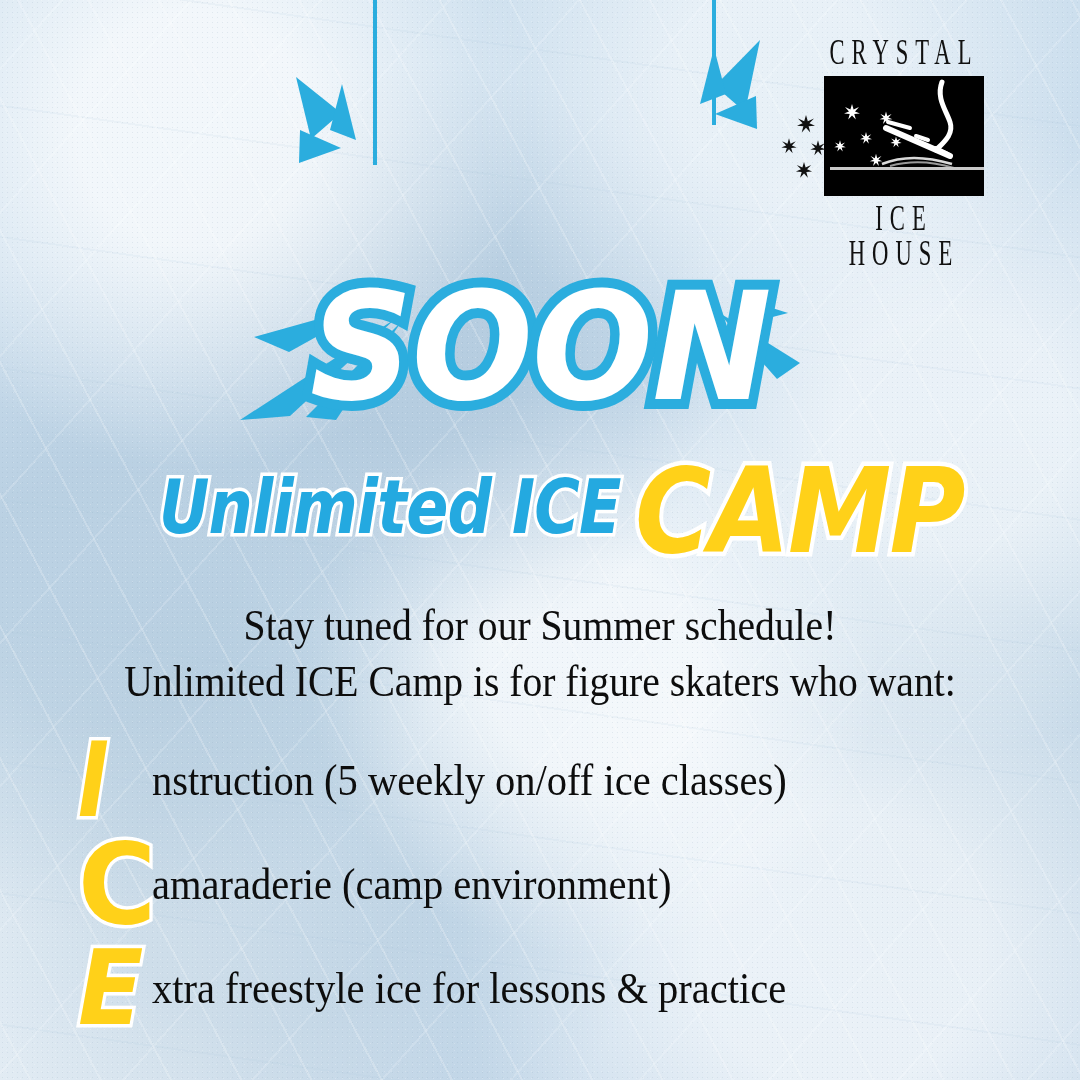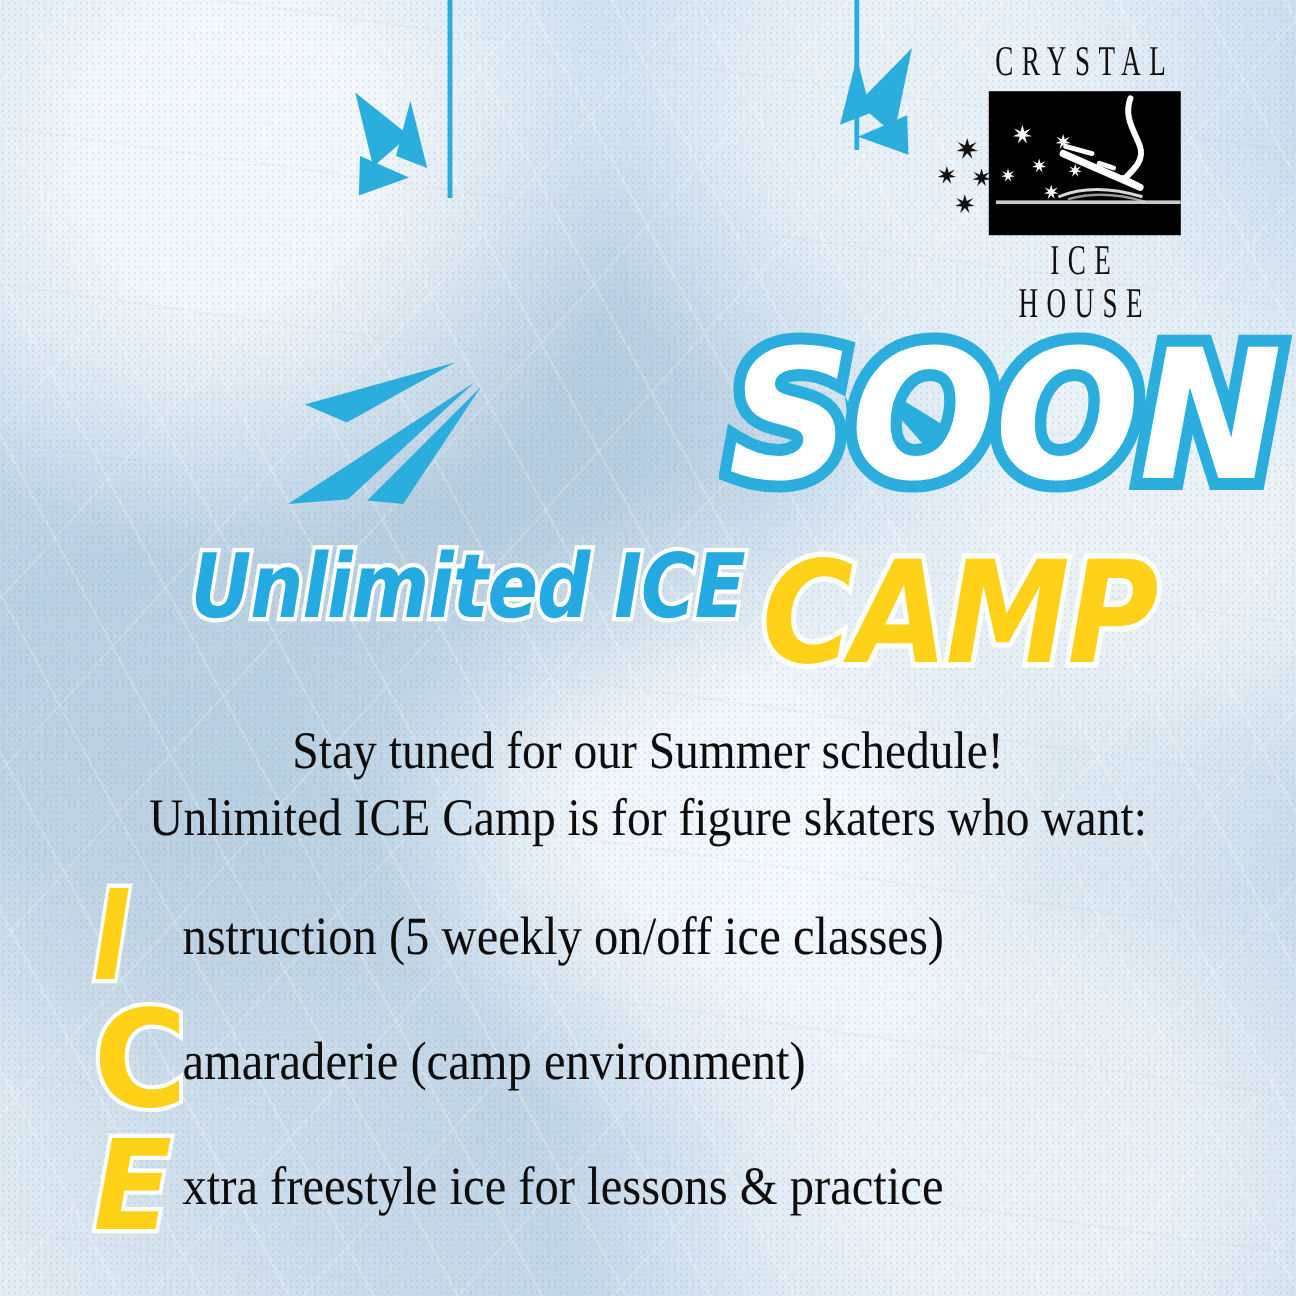--- a/index.html
+++ b/index.html
@@ -68,36 +68,36 @@
     display:inline-block;
     font-family:"DejaVu Sans", sans-serif;
     font-weight:700;font-style:italic;
     font-size:148px;line-height:.92;
     letter-spacing:-2px;
     color:#ffd119;
     transform:scaleX(.93);
     -webkit-text-stroke:20px #2badde;
     paint-order:stroke fill;
   }
-  .soon-wrap{position:absolute;left:0;top:278px;width:1080px;text-align:right;}
+  .soon-wrap{position:absolute;left:0;top:278px;width:1080px;text-align:center;}
   .soon{
     display:inline-block;
     font-family:"DejaVu Sans", sans-serif;
     font-weight:700;font-style:italic;
     font-size:150px;line-height:.92;letter-spacing:-1px;
     color:#ffffff;
     transform:scaleX(.95);
     -webkit-text-stroke:20px #2badde;
     paint-order:stroke fill;
   }
 
   
   .camp-line{
     position:absolute;left:0;top:452px;width:1080px;
-    display:flex;align-items:flex-start;justify-content:center;gap:14px;
+    display:flex;align-items:center;justify-content:center;gap:14px;
   }
   .unlimited{
     font-family:"DejaVu Sans", sans-serif;
     font-weight:700;font-style:italic;
     font-size:74px;line-height:1;letter-spacing:-1px;
     color:#24a9e0;
     transform:scaleX(.84);transform-origin:right bottom;
     -webkit-text-stroke:7px #ffffff;
     paint-order:stroke fill;
     padding-bottom:8px;

